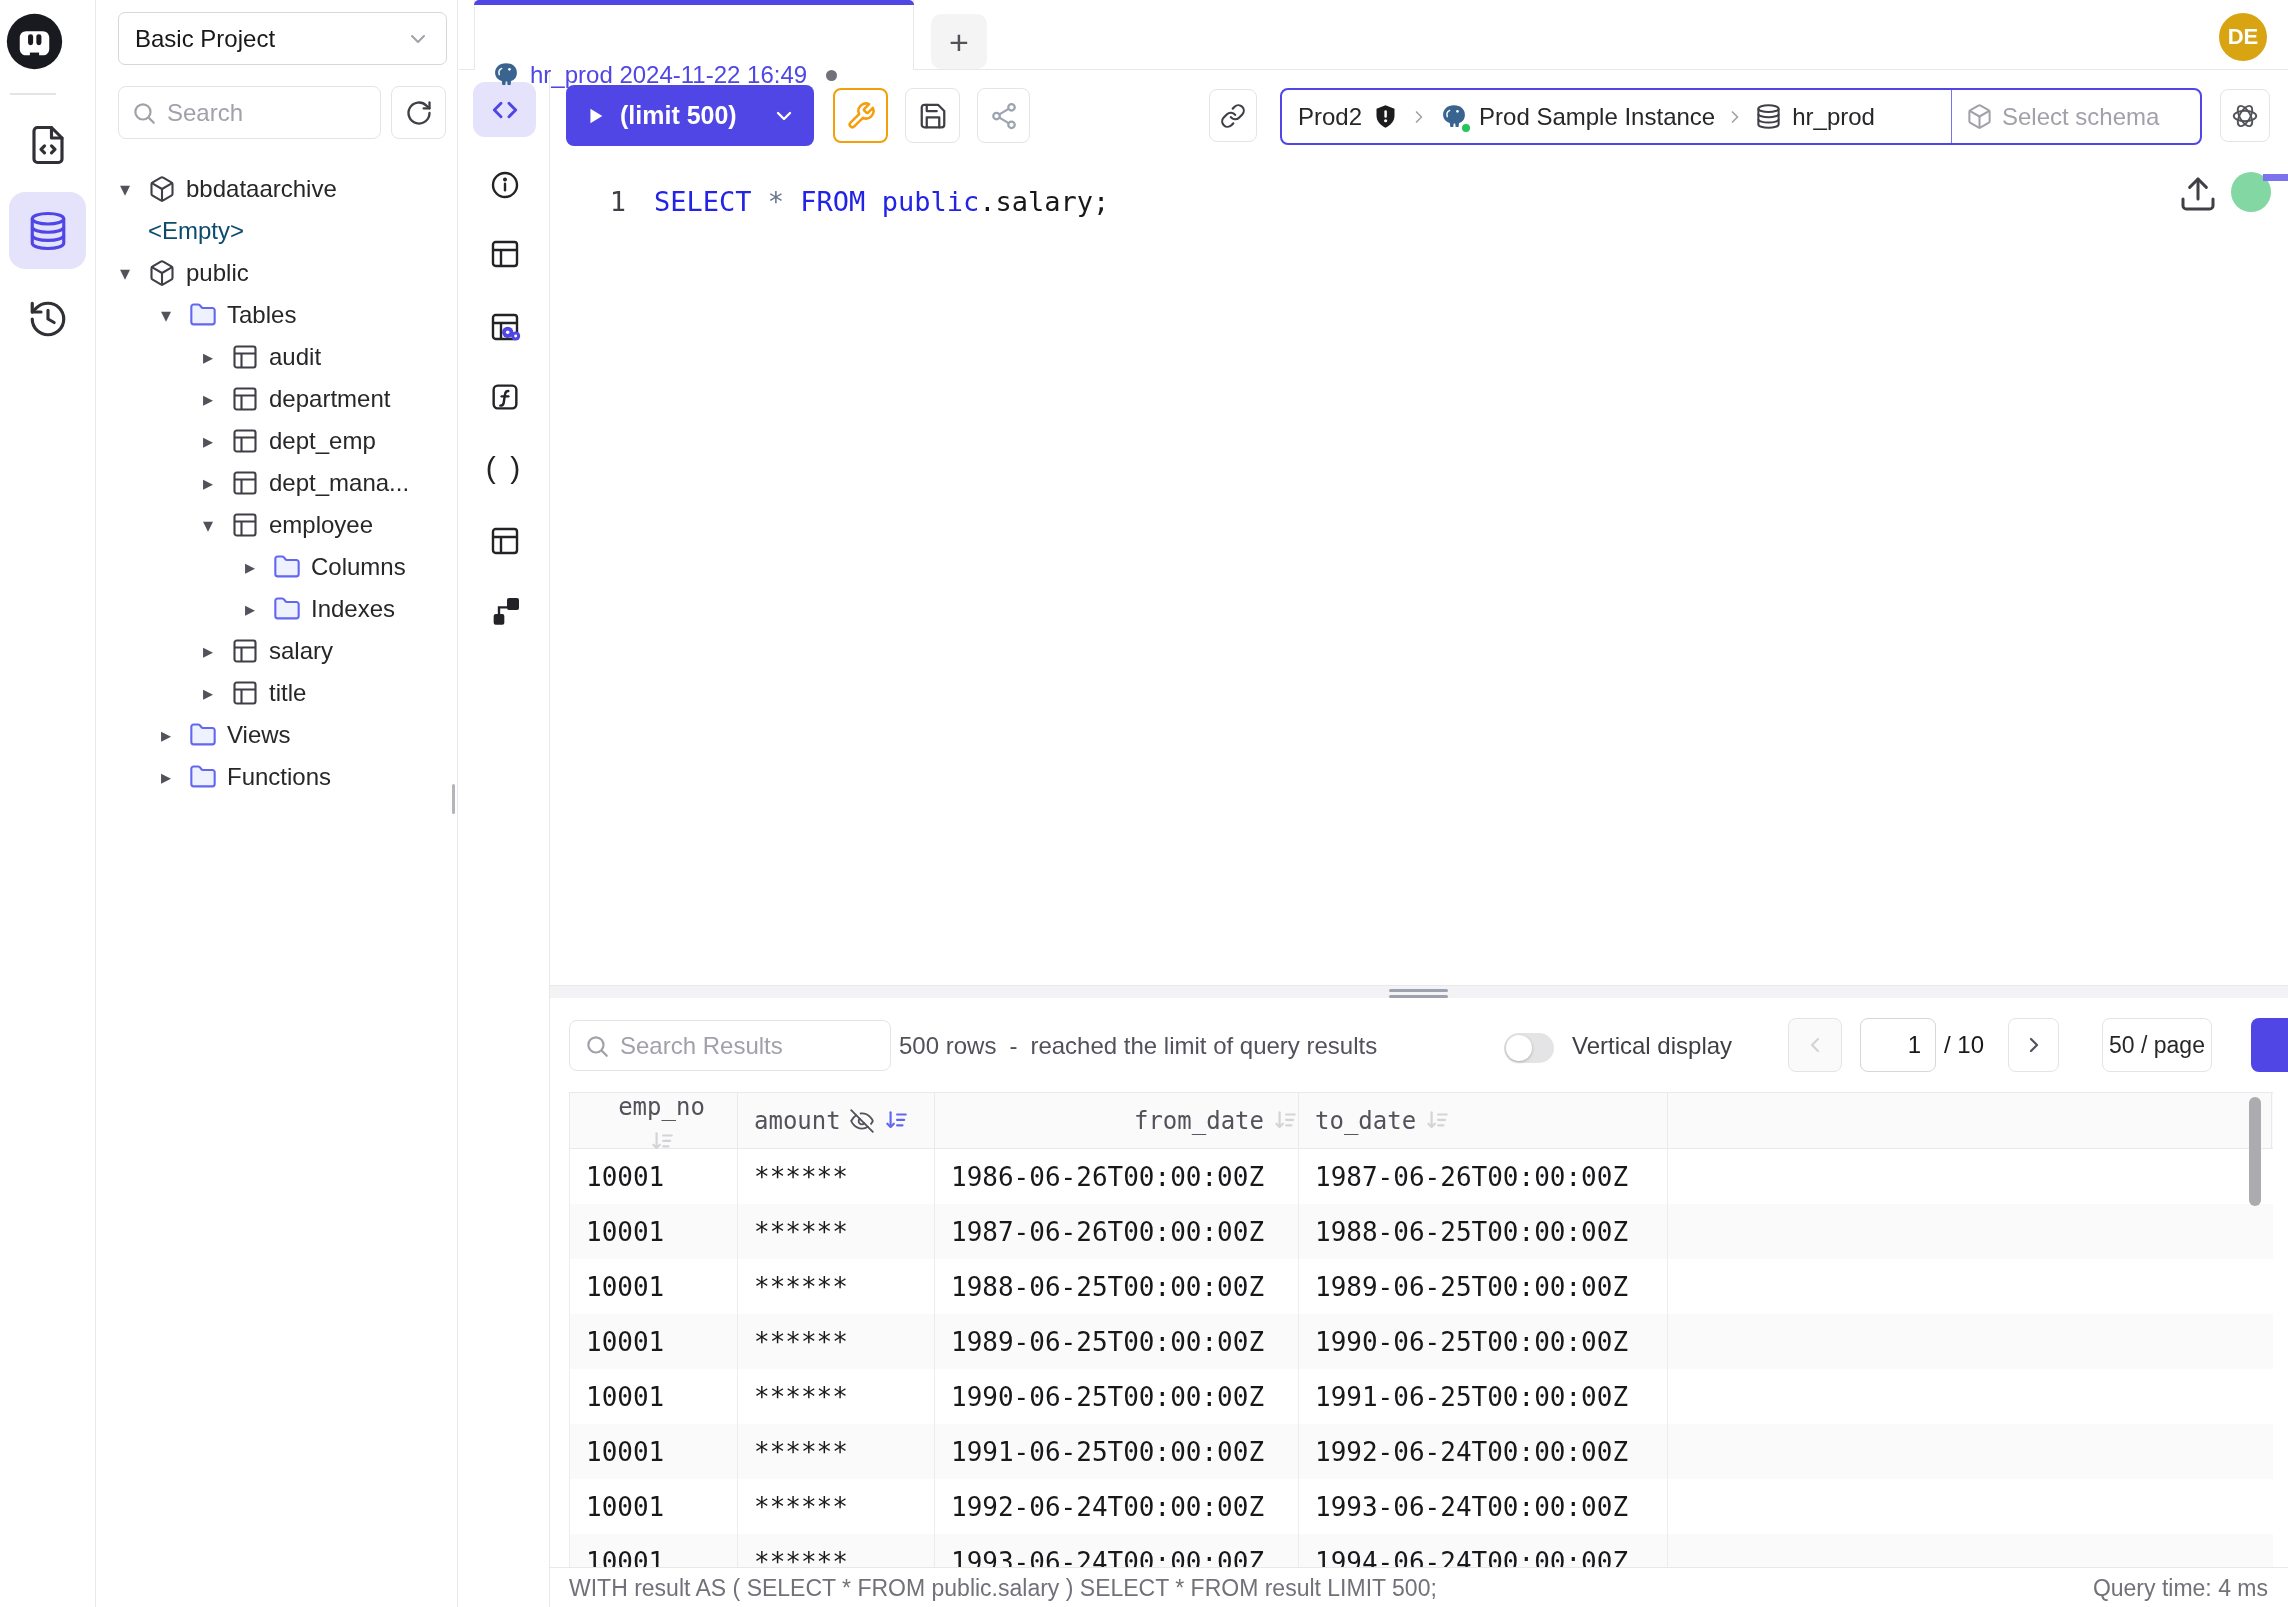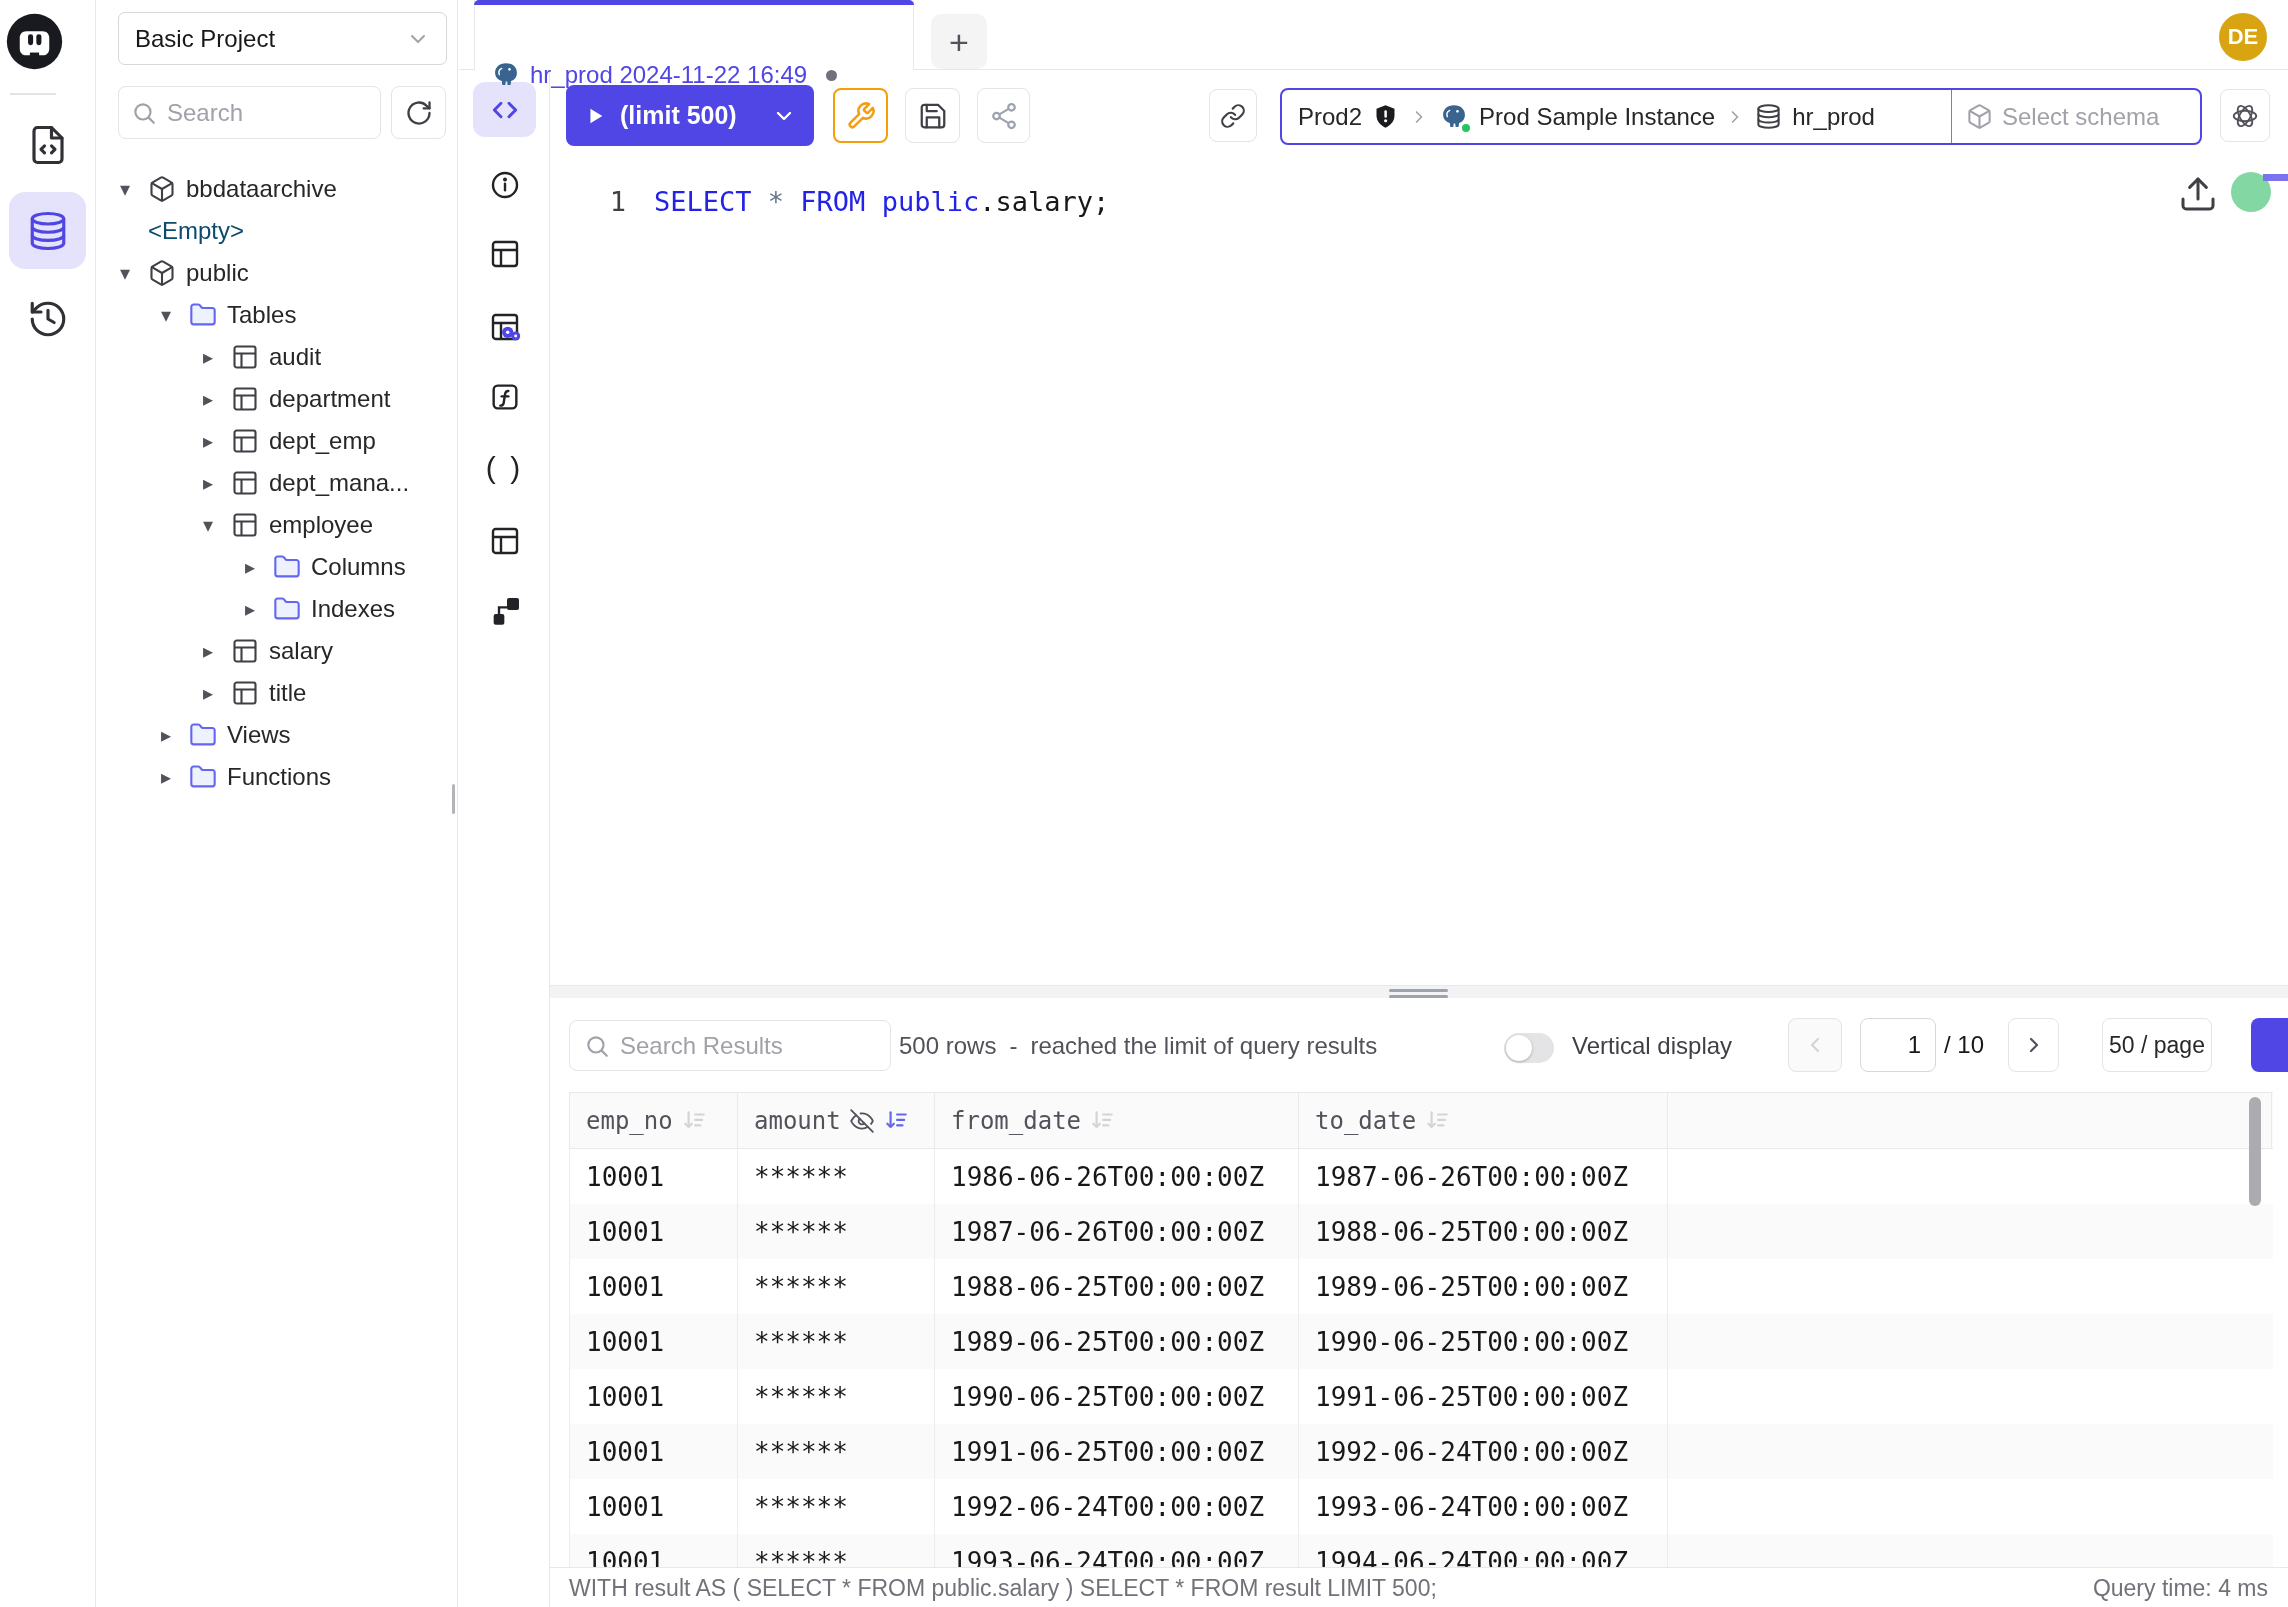--- a/index.html
+++ b/index.html
@@ -566,21 +566,21 @@
   <div id="next-btn" class="abs pg-btn">
     <svg viewBox="0 0 24 24" fill="none" stroke="currentColor" stroke-width="2.2" stroke-linecap="round" stroke-linejoin="round">
         <path d="M9 6l6 6-6 6"></path>
       </svg>
   </div>
   <div id="page-size" class="abs">50 / page</div>
   <div id="export-btn" class="abs"></div>
 
   <div id="grid" class="abs">
     <div id="grid-header">
-        <div class="th" style="width: 168px;">
+        <div class="th" style="width: 168px; flex-direction: column;">
           <span>emp_no</span>
           <span class="hicon sort-ic">
             <svg viewBox="0 0 24 24" fill="none" stroke="currentColor" stroke-width="2" stroke-linecap="round" stroke-linejoin="round">
               <path d="M7 4v13"></path>
               <path d="M4 14.5L7 17.5l3-3"></path>
               <path d="M13 6h8"></path>
               <path d="M13 11h6.5"></path>
               <path d="M13 16h5"></path>
             </svg>
           </span>
@@ -598,21 +598,21 @@
           <span class="hicon sort-ic sorted">
             <svg viewBox="0 0 24 24" fill="none" stroke="currentColor" stroke-width="2" stroke-linecap="round" stroke-linejoin="round">
               <path d="M7 4v13"></path>
               <path d="M4 14.5L7 17.5l3-3"></path>
               <path d="M13 6h8"></path>
               <path d="M13 11h6.5"></path>
               <path d="M13 16h5"></path>
             </svg>
           </span>
         </div>
-        <div class="th" style="width: 364px;">
+        <div class="th" style="width: 364px; justify-content: flex-end;">
           <span>from_date</span>
           <span class="hicon sort-ic">
             <svg viewBox="0 0 24 24" fill="none" stroke="currentColor" stroke-width="2" stroke-linecap="round" stroke-linejoin="round">
               <path d="M7 4v13"></path>
               <path d="M4 14.5L7 17.5l3-3"></path>
               <path d="M13 6h8"></path>
               <path d="M13 11h6.5"></path>
               <path d="M13 16h5"></path>
             </svg>
           </span>

